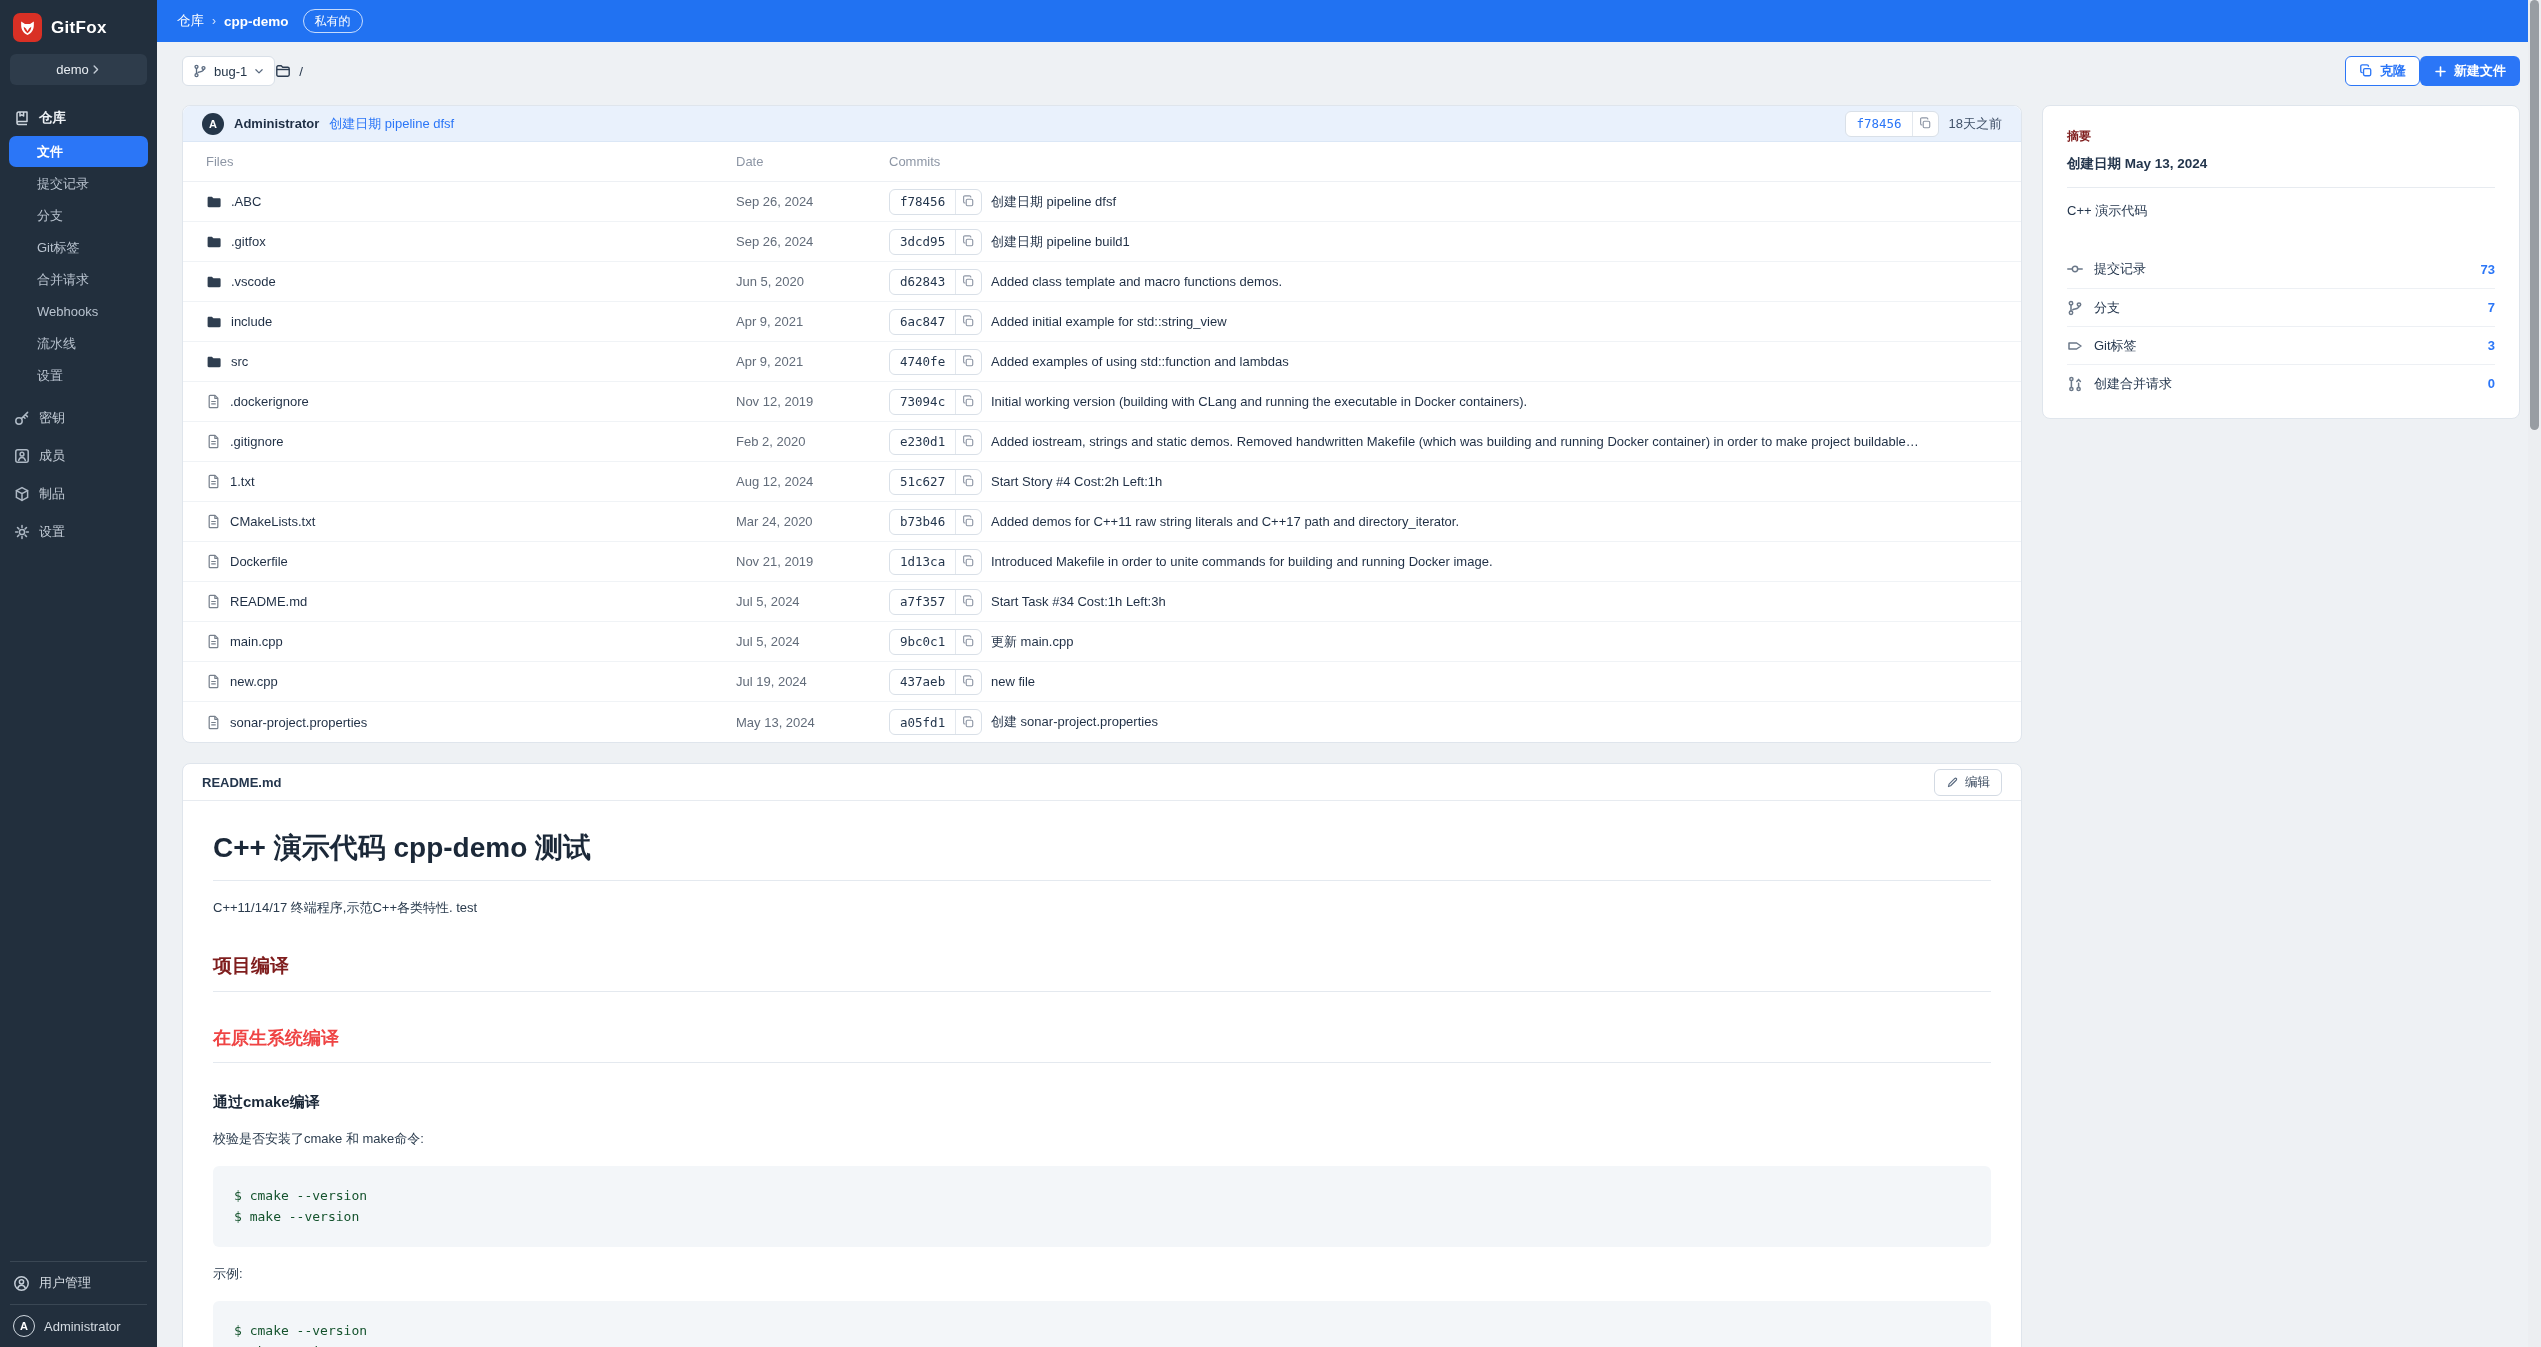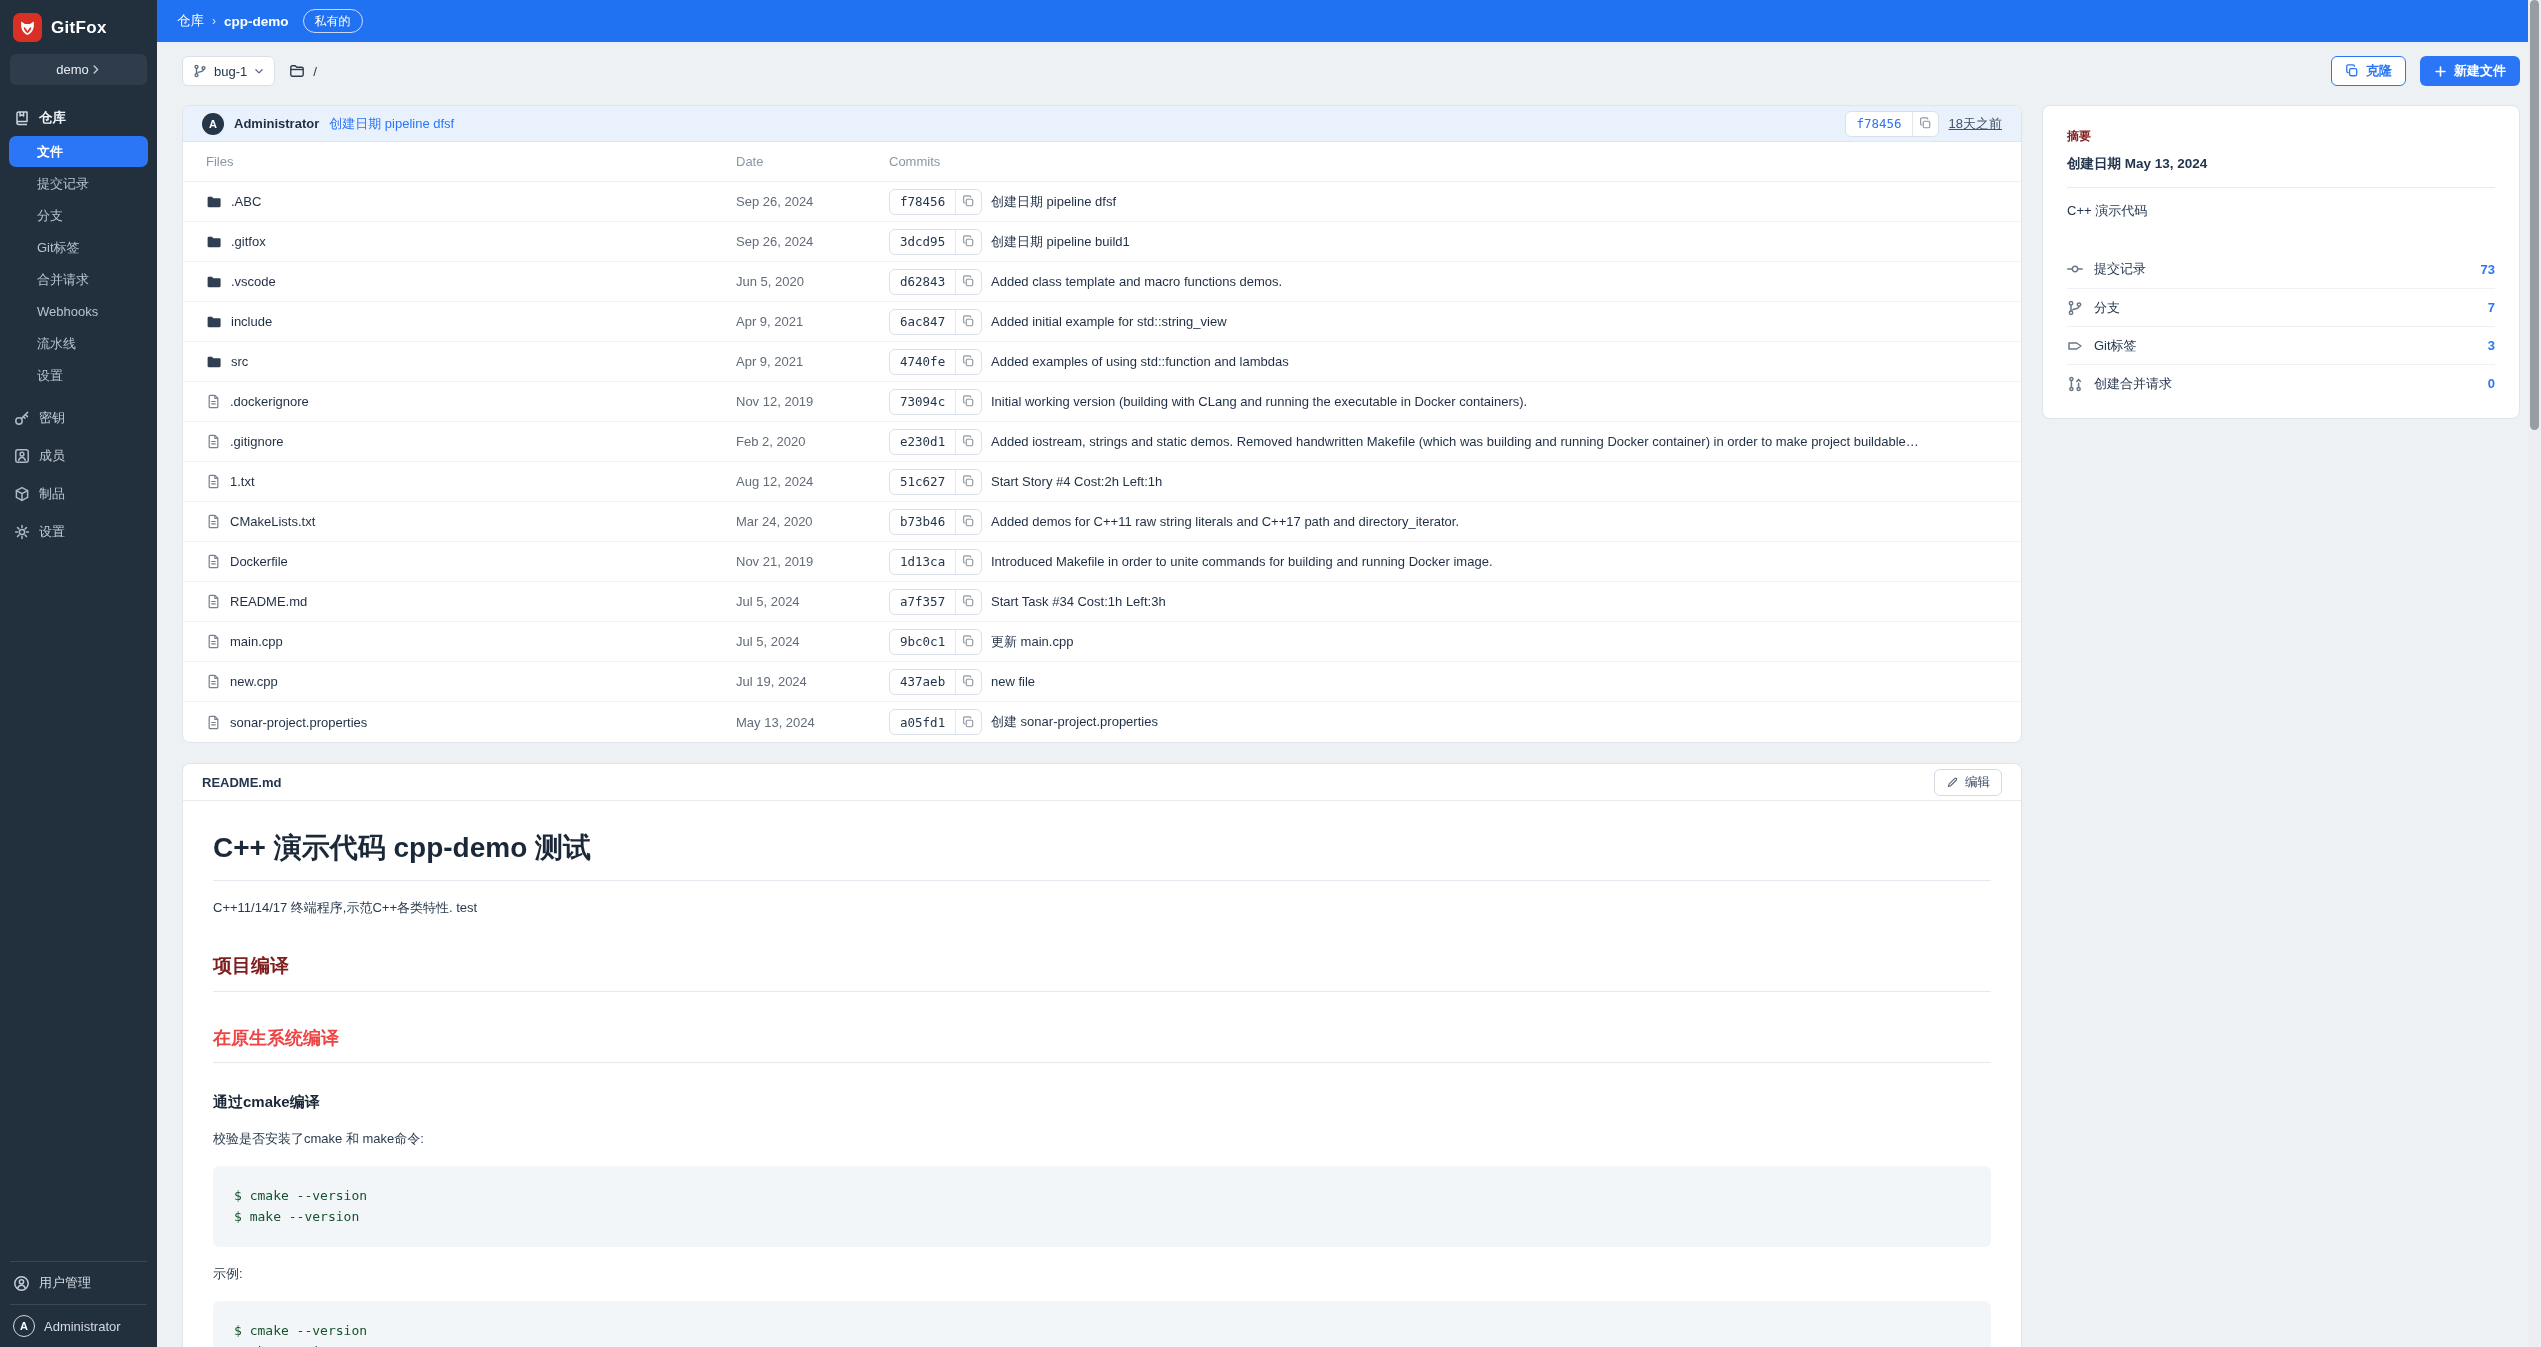--- a/index.html
+++ b/index.html
@@ -49,21 +49,21 @@
   .crumb-link { color:#fff; font-size:13.5px; cursor:pointer; }
   .crumb-sep { opacity:.8; font-size:12px; }
   .crumb-name { font-weight:700; font-size:13.5px; cursor:pointer; }
   .badge-pill {
     border:1px solid rgba(255,255,255,.75); border-radius:999px; padding:2.5px 11px; font-size:12px; margin-left:6px;
   }
 
   
   .toolbar {
     position:absolute; left:157px; right:0; top:42px; height:58px;
-    display:flex; align-items:center; padding:0 21px 0 25px; gap:14px;
+    display:flex; align-items:center; padding:0 21px 0 25px; gap:0;
   }
   .branch-btn {
     height:30px; background:#fff; border:1px solid #d9e0e8; border-radius:6px;
     display:inline-flex; align-items:center; gap:7px; padding:0 10px; color:#253649; cursor:pointer; font-size:13px;
   }
   .path-seg { display:flex; align-items:center; gap:8px; color:#2c3c50; font-size:13.5px; cursor:pointer; }
   .toolbar-spacer { flex:1; }
   .btn-outline {
     height:30px; border:1px solid #2b76f7; color:#2b76f7; background:#fff; border-radius:6px;
     display:inline-flex; align-items:center; gap:7px; padding:8px 13px; font-size:13px; font-weight:600; cursor:pointer;
@@ -89,21 +89,21 @@
   }
   .commit-author { font-weight:700; color:#1f2f45; }
   .commit-msg-link { color:#2b76f7; cursor:pointer; }
   .strip-right { margin-left:auto; display:flex; align-items:center; gap:10px; }
   .hash-pill {
     display:inline-flex; align-items:center; height:26px; background:#fff; border:1px solid #d9e0e8; border-radius:6px; overflow:hidden;
   }
   .hash-pill .hash { font-family:"DejaVu Sans Mono","Liberation Mono",monospace; font-size:12.5px; padding:0 10px; color:#24364d; }
   .hash-pill.hash-blue .hash { color:#2b76f7; }
   .hash-pill .copy { width:26px; height:100%; display:flex; align-items:center; justify-content:center; border-left:1px solid #e3e8ee; color:#8d96a5; cursor:pointer; }
-  .time-ago { color:#42536a;text-decoration:underline; }
+  .time-ago { color:#42536a; }
 
   
   .ftable-head, .frow {
     display:grid; grid-template-columns:530px 153px 102px 1fr; align-items:center; padding-left:23px; padding-right:16px;
   }
   .ftable-head { height:40px; color:#8d96a5; font-size:13px; border-bottom:1px solid #edf0f4; }
   .frow { height:40px; border-bottom:1px solid #f0f3f6; cursor:pointer; }
   .frow:last-child { border-bottom:none; }
   .fname { display:flex; align-items:center; gap:9px; color:#1f2f45; white-space:nowrap; overflow:hidden; }
   .fdate { color:#626c7a; }

